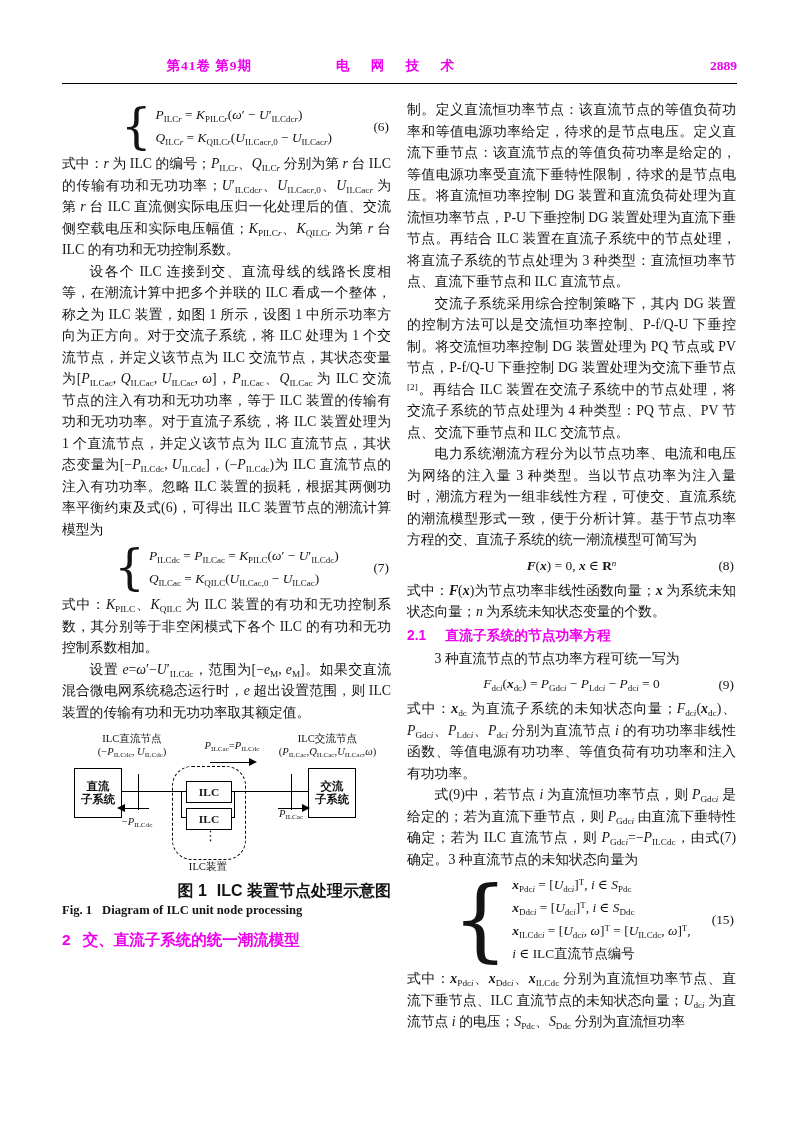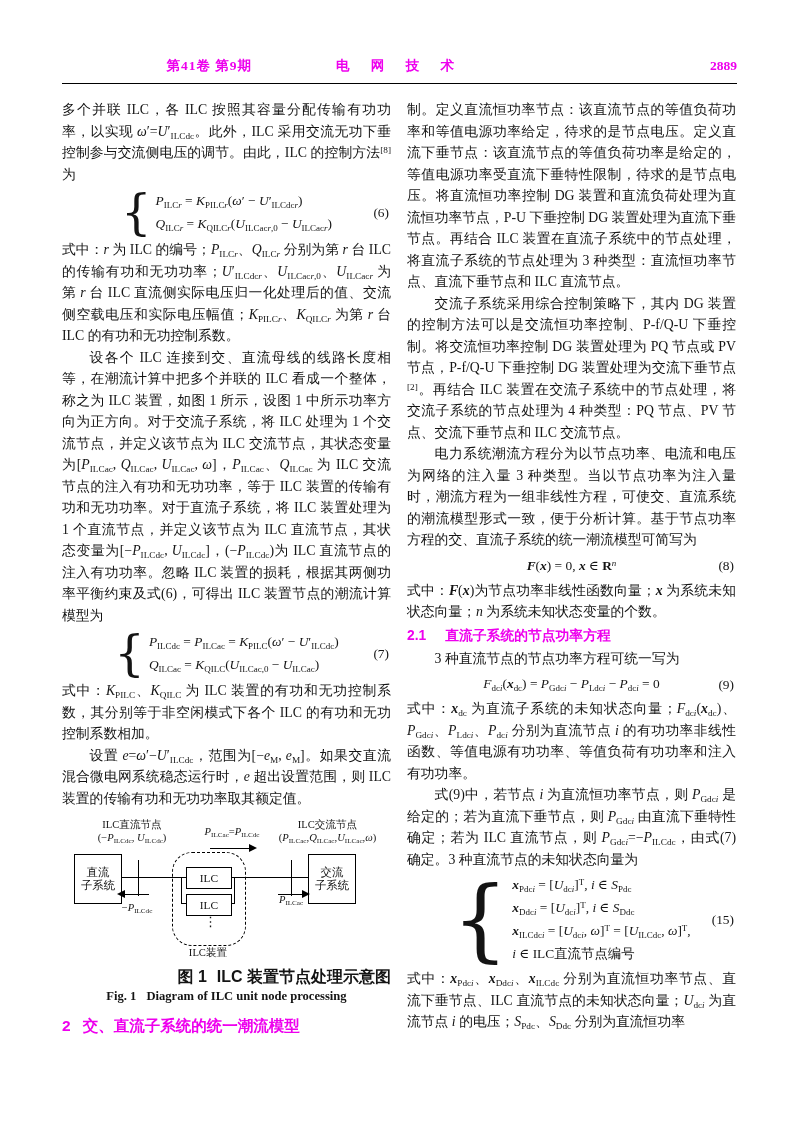--- a/index.html
+++ b/index.html
@@ -36,48 +36,47 @@
             font-weight:bold;font-size:13.8px;line-height:20px;margin:3px 0 2px;text-align:left;}
   .sub-head .sec-num{margin-right:19px;}
   
   .fig{position:relative;width:335px;height:148px;margin:9px 0 1px;font-size:11px;line-height:13px;}
   .fig .abs{position:absolute;}
   .fig .ctr{text-align:center;}
   .fig .small{font-size:10.6px;}
   .fig .line-h{position:absolute;height:1.3px;background:#000;}
   .fig .line-v{position:absolute;width:1.3px;background:#000;}
   .fig .boxnode{position:absolute;border:1.2px solid #000;background:#fff;display:flex;
-                align-items:center;justify-content:center;text-align:center;font-size:11.4px;line-height:13px;}
+                align-items:center;justify-content:center;text-align:center;font-size:11.4px;line-height:13px;font-weight:bold;}
   .fig .dashedbox{position:absolute;border:1px dashed #000;border-radius:20px;}
   .arr{position:absolute;height:1.4px;background:#000;}
   .arr-r::after{content:"";position:absolute;right:-7px;top:-4.1px;
                 border-left:8px solid #000;border-top:4.6px solid transparent;border-bottom:4.6px solid transparent;}
   .arr-l::before{content:"";position:absolute;left:-7px;top:-4.1px;
                  border-right:8px solid #000;border-top:4.6px solid transparent;border-bottom:4.6px solid transparent;}
   .dots{position:absolute;font-size:13px;letter-spacing:0;}
   .fig-cap-zh{font-family:Liberation Sans, sans-serif;font-weight:bold;
               font-size:16px;line-height:20px;text-align:right;}
-  .fig-cap-en{font-weight:bold;font-size:12.6px;line-height:19px;text-align:center;}
+  .fig-cap-en{font-weight:bold;font-size:12.6px;line-height:19px;}
   .cap-label{margin-right:10px;}
 </style>
 </head>
 <body>
 
 <div class="page">
 
   <div class="hdr">
     <div class="hdr-left">第41卷 第9期</div>
     <div class="hdr-center">电 网 技 术</div>
     <div class="hdr-right">2889</div>
   </div>
 
   <div class="cols">
 
     <div class="col">
-      <p>多个并联 ILC，各 ILC 按照其容量分配传输有功功率，以实现 <i>ω</i>′=<i>U</i>′<sub>ILCdc</sub>。此外，ILC 采用交流无功下垂控制参与交流侧电压的调节。由此，ILC 的控制方法<sup>[8]</sup>为</p>
 
       <div class="eq">
         <span class="brace brace2">{</span>
         <div class="lines">
           <div><i>P</i><sub>ILC<i>r</i></sub> = <i>K</i><sub>PILC<i>r</i></sub>(<i>ω</i>′ − <i>U</i>′<sub>ILCdc<i>r</i></sub>)</div>
           <div><i>Q</i><sub>ILC<i>r</i></sub> = <i>K</i><sub>QILC<i>r</i></sub>(<i>U</i><sub>ILCac<i>r</i>,0</sub> − <i>U</i><sub>ILCac<i>r</i></sub>)</div>
         </div>
         <span class="num">(6)</span>
       </div>
 

